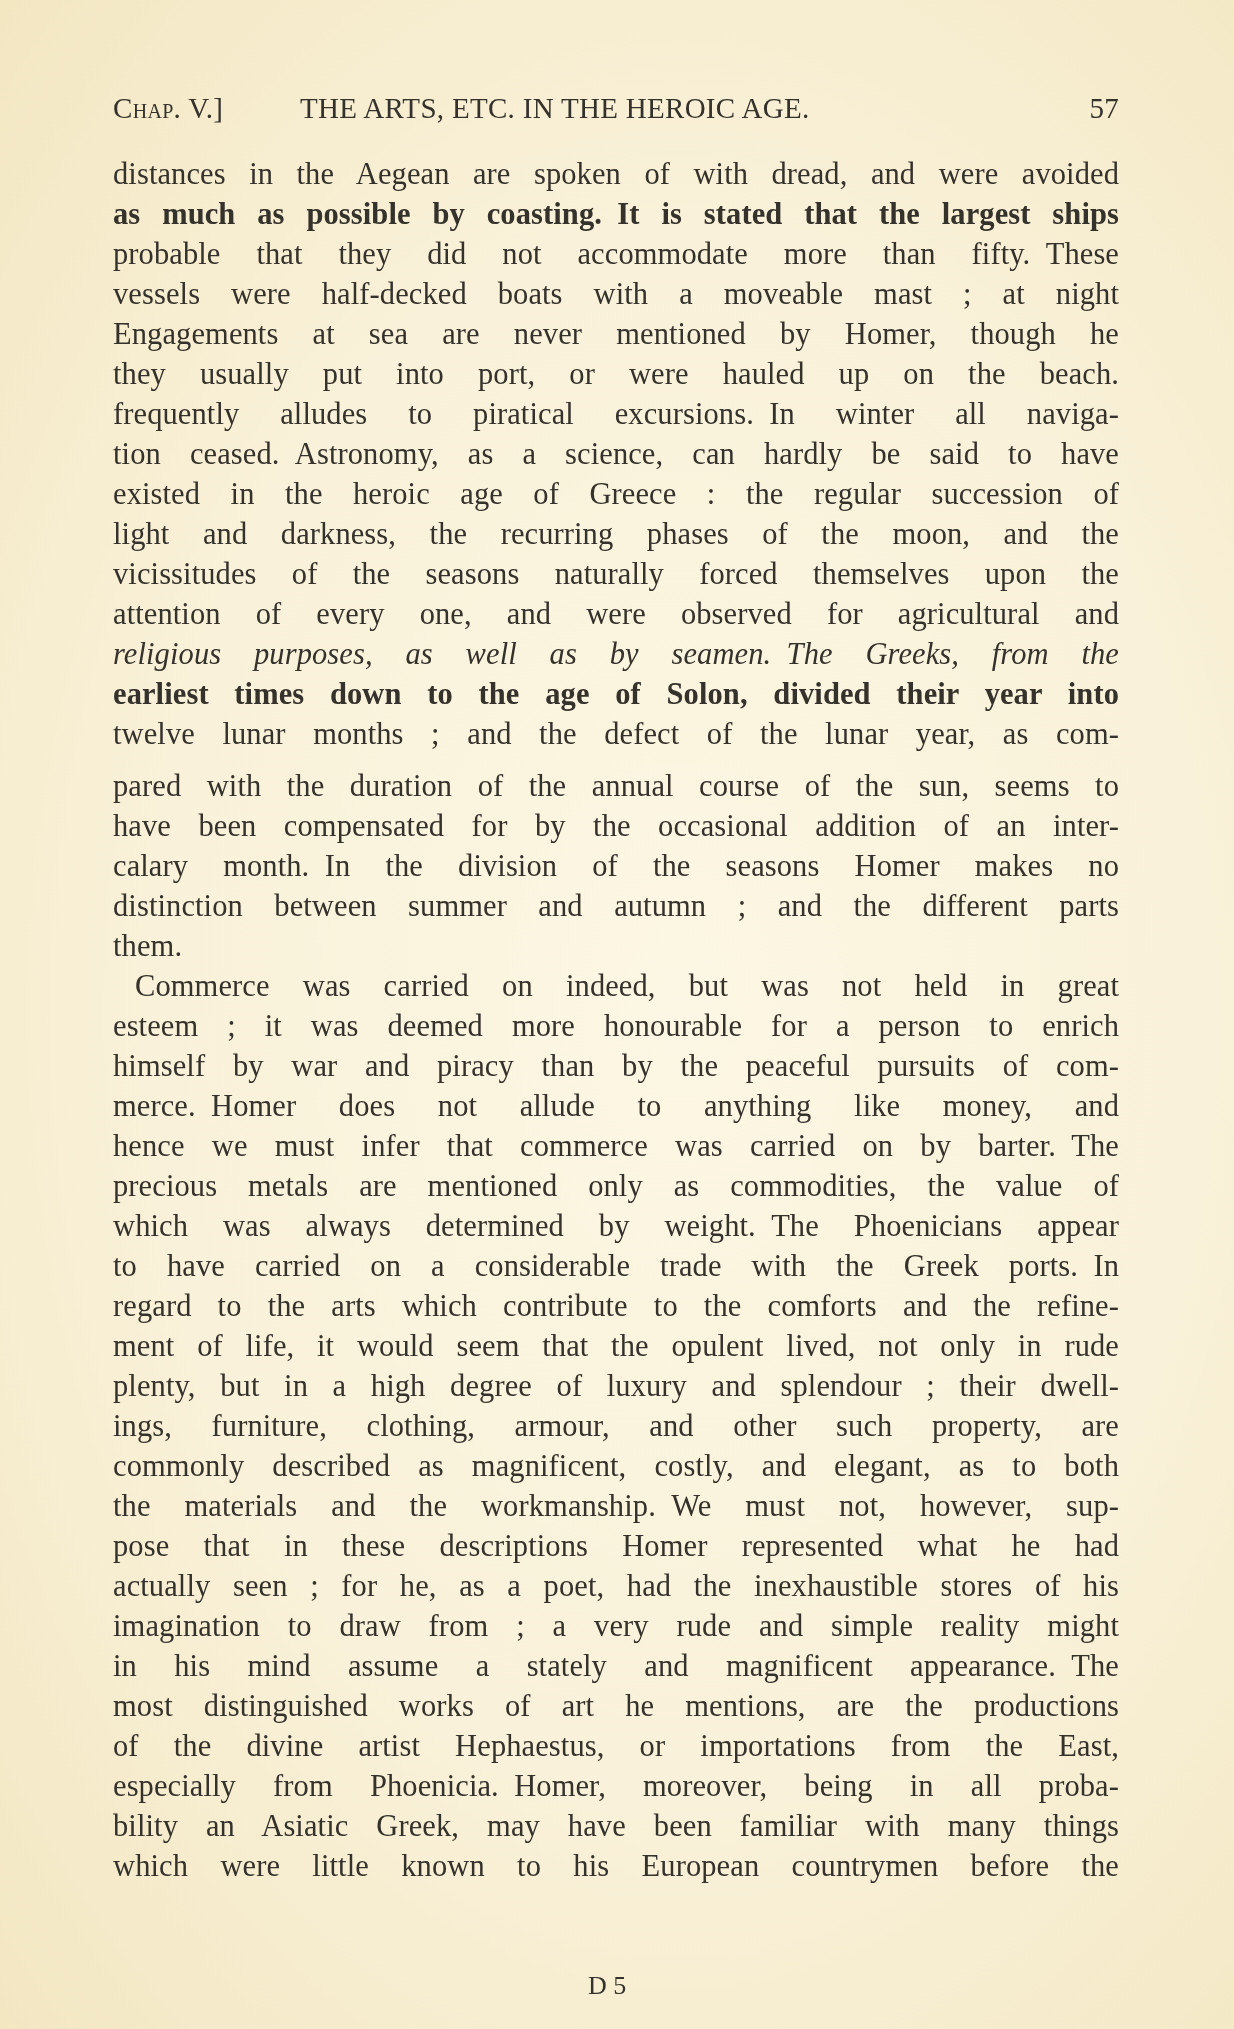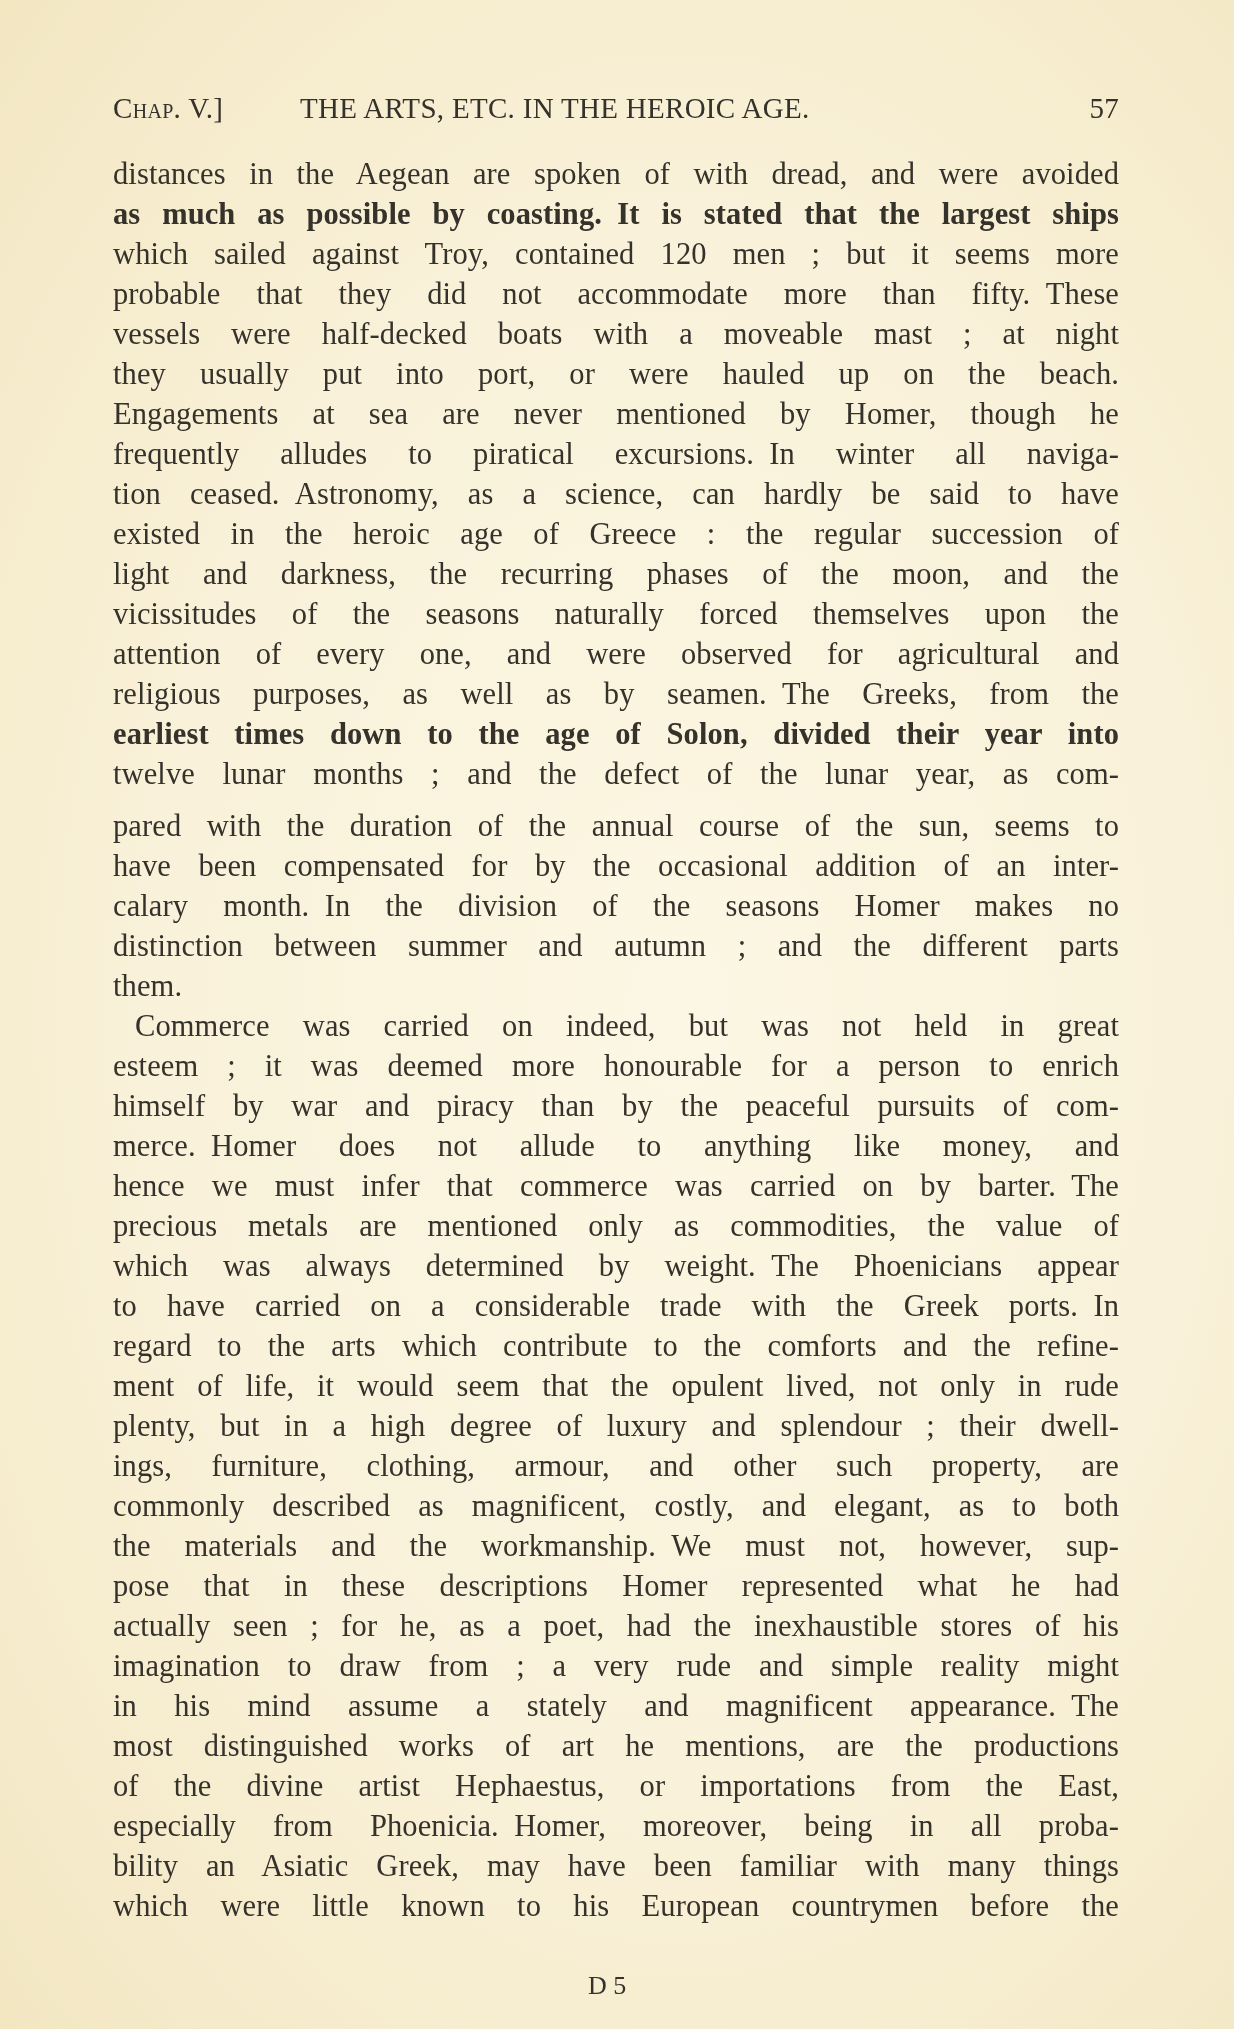--- a/index.html
+++ b/index.html
@@ -40,32 +40,31 @@
   <div class="running-head">
     <span class="rh-chap">Chap. V.]</span>
     <span class="rh-title">THE ARTS, ETC. IN THE HEROIC AGE.</span>
     <span class="rh-num">57</span>
   </div>
 
   <div class="body-text" id="body-text">
       <div>
         <span class="line" style="white-space: normal; overflow: hidden;">distances in the Aegean are spoken of with dread, and were avoided</span>
         <span class="line" style="white-space: normal; overflow: hidden; font-weight: bold;">as much as possible by coasting. It is stated that the largest ships</span>
-        <span class="line" style="white-space: normal; overflow: hidden;">which sailed against Troy, contained 120 men ; but it seems more</span>
         <span class="line" style="white-space: normal; overflow: hidden;">probable that they did not accommodate more than fifty. These</span>
         <span class="line" style="white-space: normal; overflow: hidden;">vessels were half-decked boats with a moveable mast ; at night</span>
+        <span class="line" style="white-space: normal; overflow: hidden;">Engagements at sea are never mentioned by Homer, though he</span>
         <span class="line" style="white-space: normal; overflow: hidden;">they usually put into port, or were hauled up on the beach.</span>
-        <span class="line" style="white-space: normal; overflow: hidden;">Engagements at sea are never mentioned by Homer, though he</span>
         <span class="line" style="white-space: normal; overflow: hidden;">frequently alludes to piratical excursions. In winter all naviga-</span>
         <span class="line" style="white-space: normal; overflow: hidden;">tion ceased. Astronomy, as a science, can hardly be said to have</span>
         <span class="line" style="white-space: normal; overflow: hidden;">existed in the heroic age of Greece : the regular succession of</span>
         <span class="line" style="white-space: normal; overflow: hidden;">light and darkness, the recurring phases of the moon, and the</span>
         <span class="line" style="white-space: normal; overflow: hidden;">vicissitudes of the seasons naturally forced themselves upon the</span>
         <span class="line" style="white-space: normal; overflow: hidden;">attention of every one, and were observed for agricultural and</span>
-        <span class="line" style="white-space: normal; overflow: hidden;">religious purposes, as well as by seamen. The Greeks, from the</span>
+        <span class="line" style="white-space: normal; overflow: hidden; font-style: italic;">religious purposes, as well as by seamen. The Greeks, from the</span>
         <span class="line" style="white-space: normal; overflow: hidden; font-weight: bold;">earliest times down to the age of Solon, divided their year into</span>
         <span class="line" style="white-space: normal; overflow: hidden;">twelve lunar months ; and the defect of the lunar year, as com-</span>
         <span class="line" style="white-space: normal; overflow: hidden; margin-top: 12px;">pared with the duration of the annual course of the sun, seems to</span>
         <span class="line" style="white-space: normal; overflow: hidden;">have been compensated for by the occasional addition of an inter-</span>
         <span class="line" style="white-space: normal; overflow: hidden;">calary month. In the division of the seasons Homer makes no</span>
         <span class="line" style="white-space: normal; overflow: hidden;">distinction between summer and autumn ; and the different parts</span>
         <span class="line last" style="white-space: normal; overflow: hidden;">them.</span>
       </div>
       <div>
         <span class="line indent" style="white-space: normal; overflow: hidden;">Commerce was carried on indeed, but was not held in great</span>

